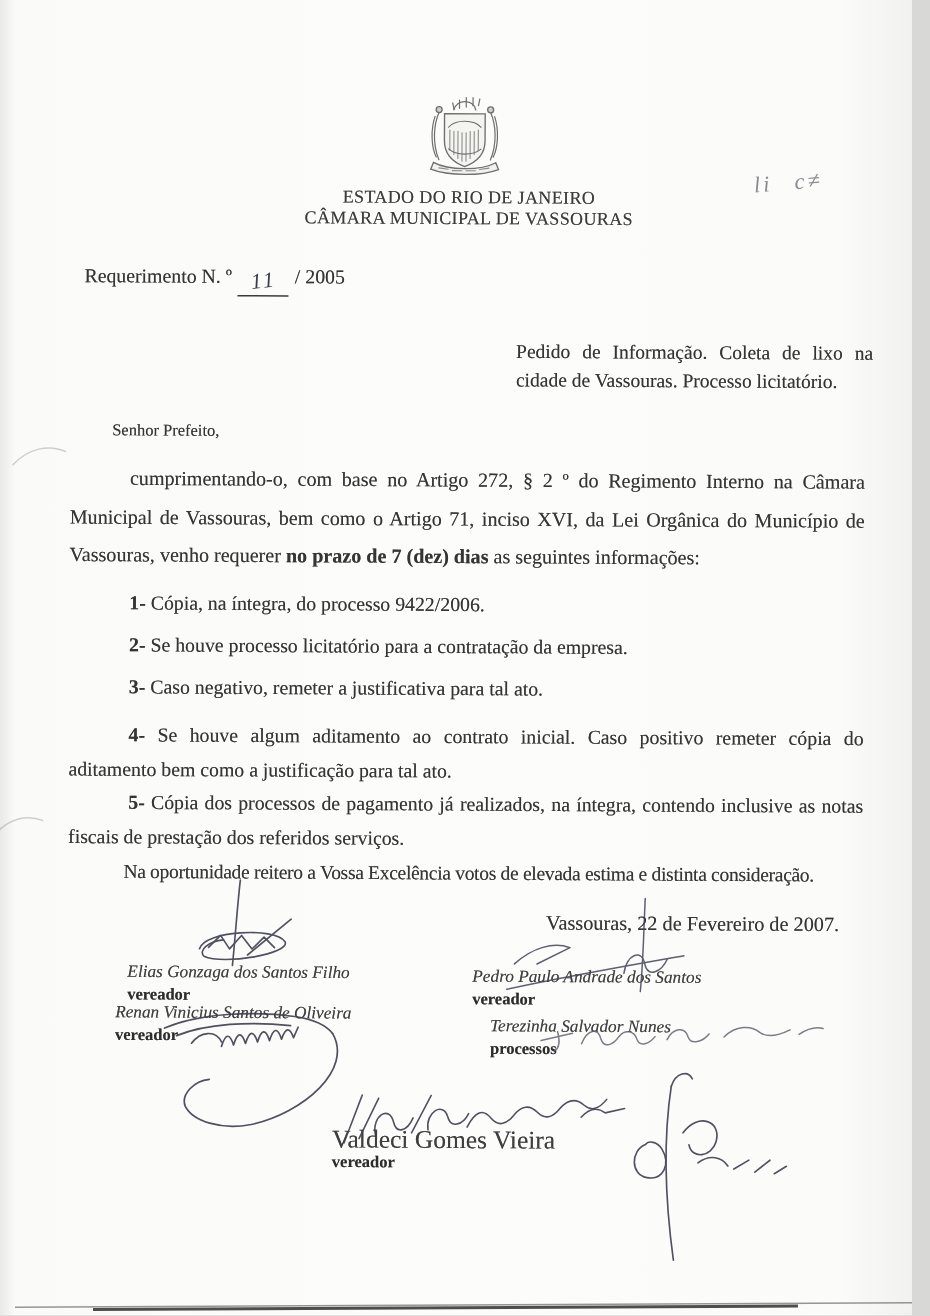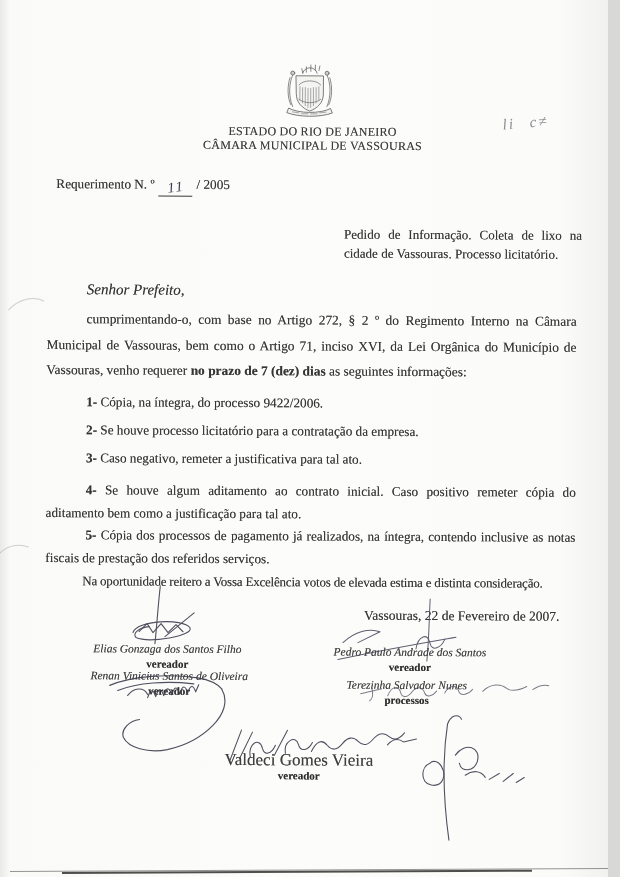--- a/index.html
+++ b/index.html
@@ -11,29 +11,29 @@
   }
   .content{position:absolute;inset:0;transform:rotate(0.3deg);transform-origin:40px 60px;}
   .content *{text-shadow:0 0 .35px rgba(45,45,45,.55);}
   .abs{position:absolute;}
   .header-block{left:203px;top:124px;width:220px;text-align:center;font-size:12px;line-height:13.5px;letter-spacing:.25px;color:#3c3c3c;}
   .pencil{left:503px;top:112px;font-size:15px;font-style:italic;color:#8b8b92;transform:rotate(-5deg);word-spacing:9px;letter-spacing:2px;text-shadow:none;}
   .reqline{left:57px;top:176px;font-size:13.2px;}
   .blank{display:inline-block;width:34px;text-align:center;border-bottom:1.2px solid #3b3b3b;height:17px;vertical-align:-3px;margin:0 4px;}
   .hnum{display:inline-block;font-style:italic;font-size:14.5px;letter-spacing:2px;color:#3d3d50;transform:rotate(-7deg);text-shadow:none;}
   .subject{left:345px;top:223px;width:238px;font-size:13px;line-height:19px;}
-  .salutation{left:88px;top:281px;font-size:15px;font-style:italic;}
+  .salutation{left:76px;top:281px;font-size:11px;}
   .para{left:48px;top:306px;width:530px;font-size:13.4px;line-height:25.5px;}
   .item{left:48px;width:530px;font-size:13.2px;line-height:23px;}
   .indent{text-indent:40px;}
   .jline{text-align:justify;text-align-last:justify;}
   .num{font-weight:bold;}
   .closing{left:85px;top:573px;font-size:13px;letter-spacing:-0.2px;white-space:nowrap;}
   .dateline{left:367px;top:606px;font-size:13.5px;}
-  .sigblock{position:absolute;text-align:center;}
+  .sigblock{position:absolute;}
   .sname{font-style:italic;font-size:11.5px;line-height:14px;color:#3f3f3f;}
   .sname.roman{font-style:normal;font-size:17px;}
   .stitle{font-weight:bold;font-size:11px;margin-top:2px;color:#2d2d2d;}
   .ink{position:absolute;left:0;top:0;pointer-events:none;}
   .ink path{fill:none;stroke-linecap:round;stroke-linejoin:round;}
   .scanline{position:absolute;transform:rotate(-0.28deg);transform-origin:left center;background:#6a6a6a;}
   .emblem{position:absolute;left:281px;top:60px;}
 </style>
 </head>
 <body>

